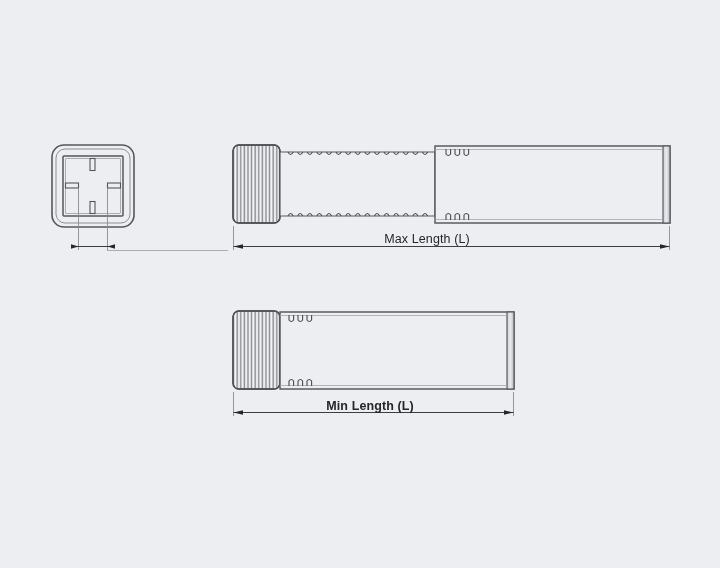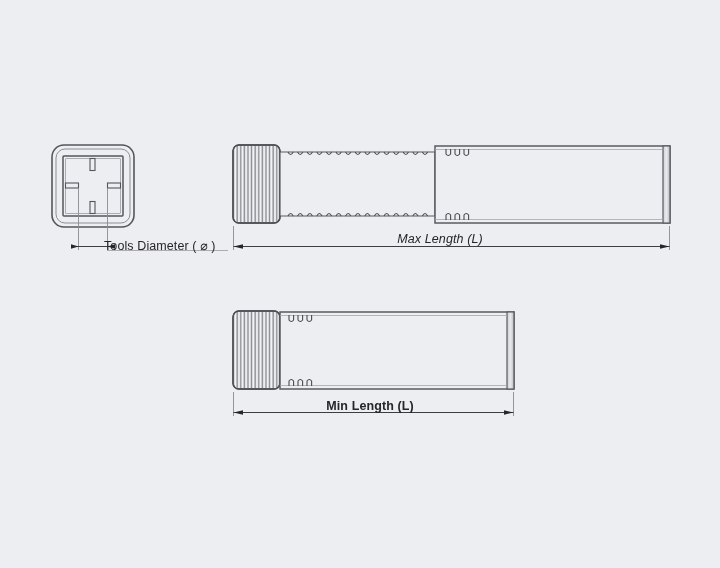--- a/index.html
+++ b/index.html
@@ -22,21 +22,21 @@
   }
   .label {
     position: absolute;
     font-family: "Liberation Sans", sans-serif;
     font-size: 12.5px;
     color: #262629;
     white-space: nowrap;
     letter-spacing: 0.1px;
   }
   #tools-diameter-label { left: 104px; top: 238px; }
-  #max-length-label { left: 440px; top: 232px; transform: translateX(-50%); font-style: italic; }
+  #max-length-label { left: 427px; top: 232px; transform: translateX(-50%); }
   #min-length-label { left: 370px; top: 399px; transform: translateX(-50%); font-weight: bold; }
 </style>
 </head>
 <body>
 
 <div id="stage">
 
   <svg id="drawing" width="720" height="568" viewBox="0 0 720 568">
 
     <defs>
@@ -201,19 +201,18 @@
 
       <line x1="233.5" y1="392" x2="233.5" y2="416" stroke="#8a8b91" stroke-width="0.9"></line>
       <line x1="513.5" y1="392" x2="513.5" y2="416" stroke="#8a8b91" stroke-width="0.9"></line>
 
       <line x1="233.5" y1="412.5" x2="513.5" y2="412.5" stroke="#3c3d42" stroke-width="1"></line>
       <polygon points="233.5,412.5 243,410.2 243,414.8" fill="#26272b"></polygon>
       <polygon points="513.5,412.5 504,410.2 504,414.8" fill="#26272b"></polygon>
     </g>
   </svg>
 
-  <div class="label" id="tools-diameter-label">Tools Diameter ( ⌀ )</div>
 
   <div class="label" id="max-length-label">Max Length (L)</div>
 
   <div class="label" id="min-length-label">Min Length (L)</div>
 
 </div>
 
 </body></html>

